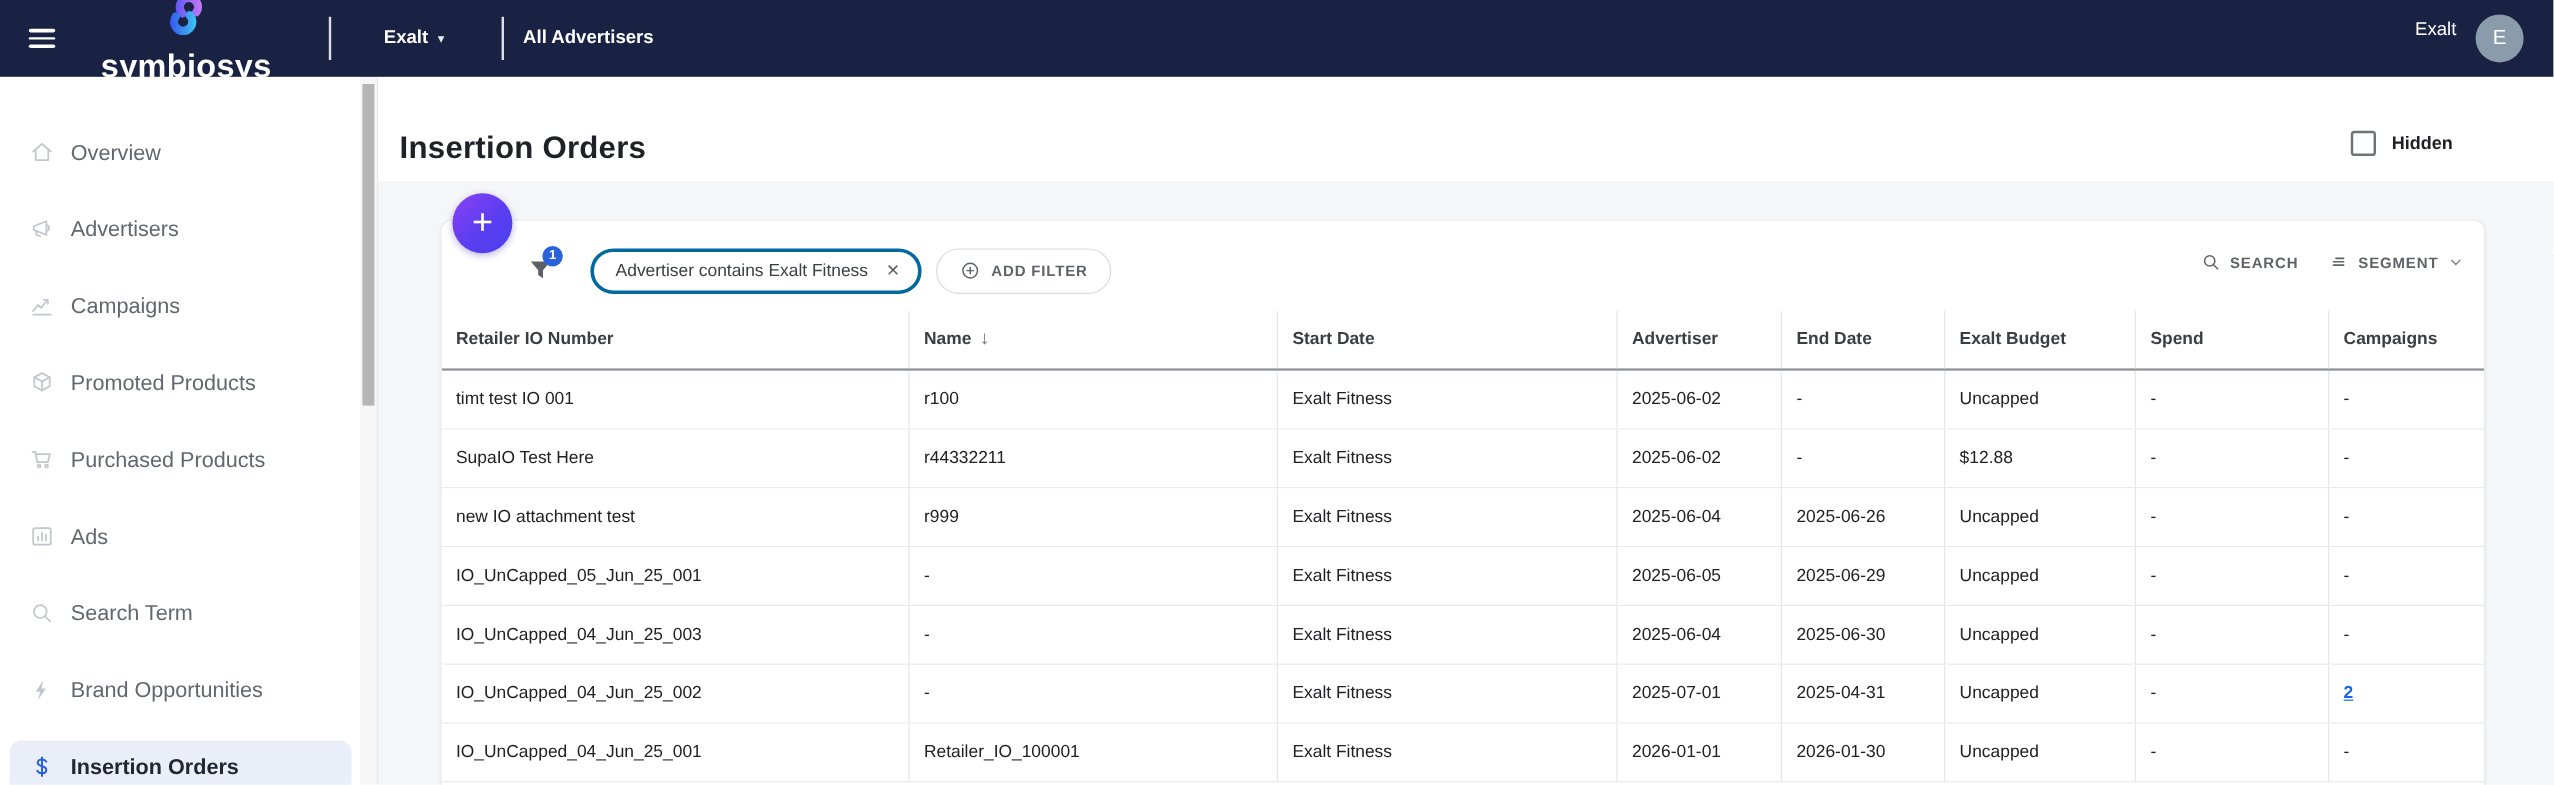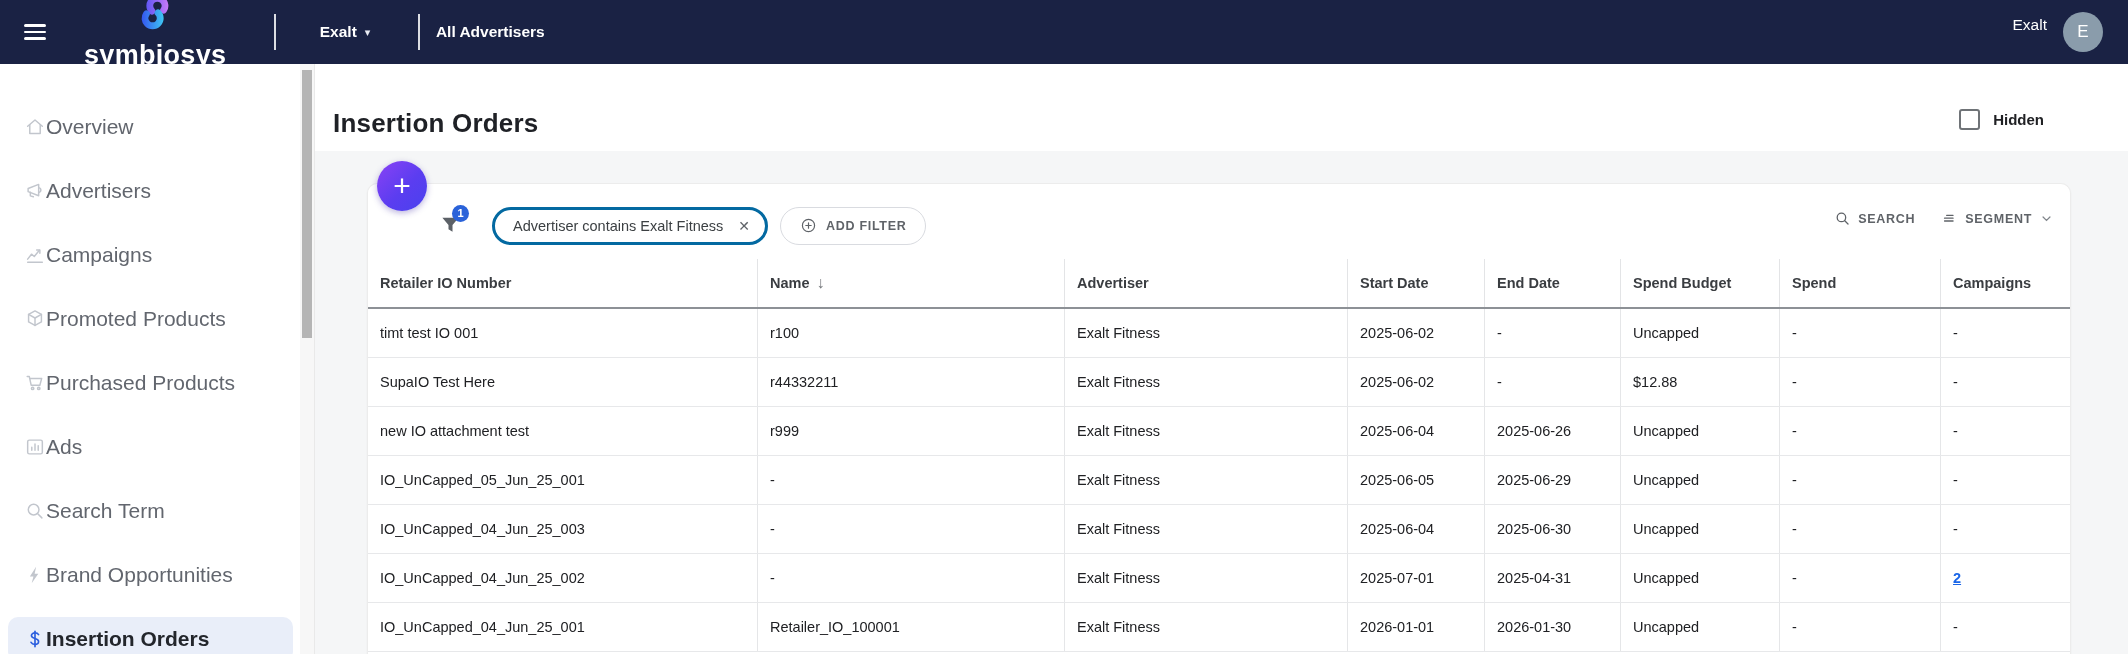--- a/index.html
+++ b/index.html
@@ -23,21 +23,21 @@
   .nav-user { color:#fff; font-size:15.5px; margin-bottom:14px; }
   .avatar { width:40px; height:40px; border-radius:50%; background:#8a9cab; color:#fff; font-size:17px;
             display:flex; align-items:center; justify-content:center; cursor:pointer; }
 
   
   .sidebar { position:absolute; left:0; top:64px; width:300px; bottom:0; background:#fff; padding-top:41px; z-index:10; }
   .side-item { height:44px; margin:0 7px 20px 8px; border-radius:10px; display:flex; align-items:center;
                padding-left:16px; cursor:pointer; }
   .side-icon { width:22px; height:22px; color:#c2c6cd; flex:0 0 22px; display:flex; align-items:center; }
   .side-icon svg { width:22px; height:22px; }
-  .side-label { font-size:21px; color:#62666e; white-space:nowrap; }
+  .side-label { margin-left:13px; font-size:18px; color:#62666e; white-space:nowrap; }
   .side-item.active { background:#e9eef9; }
   .side-item.active .side-icon { color:#2b5ede; }
   .side-item.active .side-label { color:#23262c; font-weight:700; }
 
   .side-scroll { position:absolute; left:300px; top:64px; width:15px; bottom:0; background:#f7f7f7;
                  border-right:1px solid #e9e9e9; z-index:11; }
   .side-scroll .thumb { position:absolute; left:2px; top:6px; width:10px; height:268px; background:#b5b5b5; }
 
   
   .main { position:absolute; left:315px; top:64px; right:0; bottom:0; background:#fff; }
@@ -291,36 +291,36 @@
               <span>Retailer IO Number</span>
 
             </div>
 
             <div class="hcell sorted">
               <span>Name</span>
               <span class="sort-arrow">↓</span>
             </div>
 
             <div class="hcell">
+              <span>Start Date</span>
+
+            </div>
+
+            <div class="hcell">
               <span>Advertiser</span>
 
             </div>
 
             <div class="hcell">
-              <span>Start Date</span>
-
-            </div>
-
-            <div class="hcell">
               <span>End Date</span>
 
             </div>
 
             <div class="hcell">
-              <span>Spend Budget</span>
+              <span>Exalt Budget</span>
 
             </div>
 
             <div class="hcell">
               <span>Spend</span>
 
             </div>
 
             <div class="hcell">
               <span>Campaigns</span>

